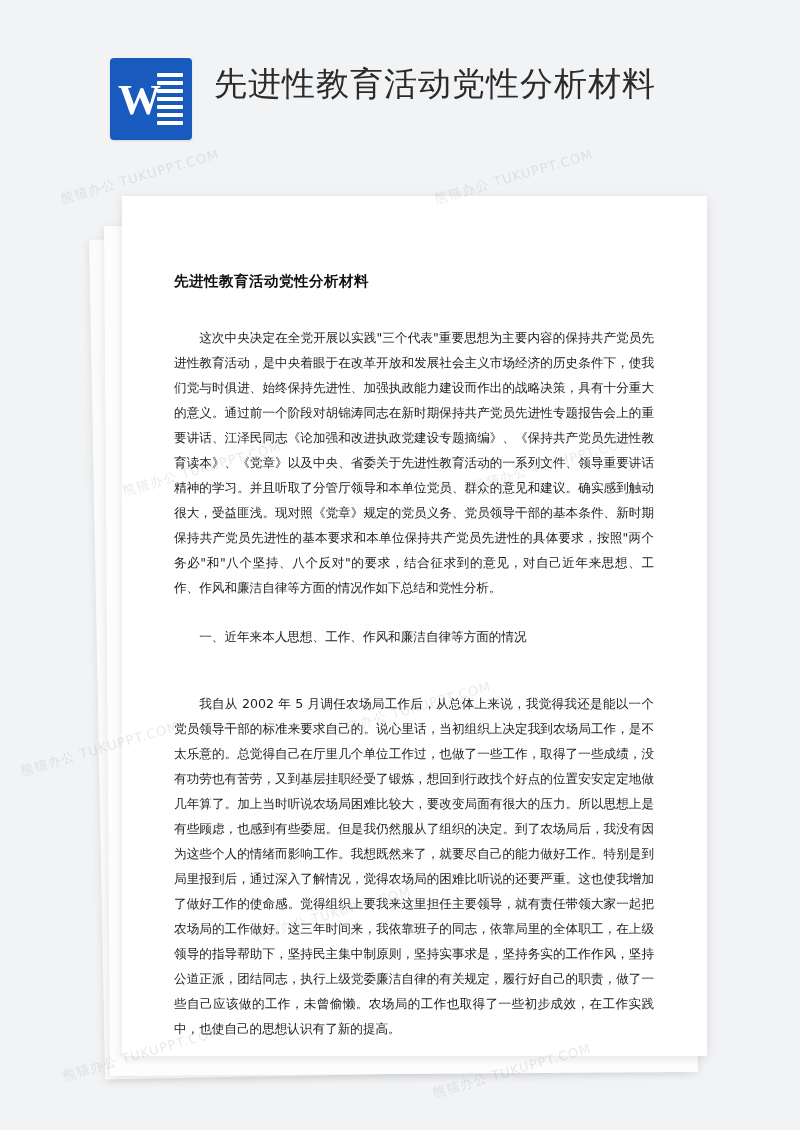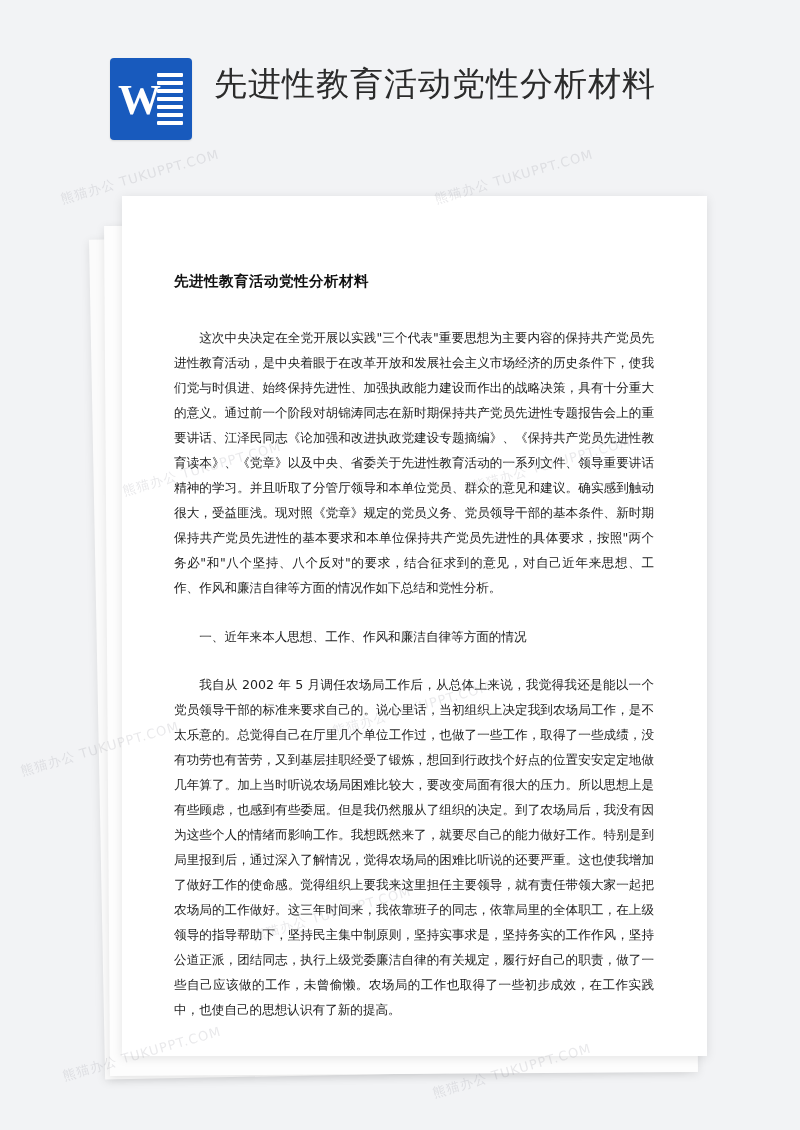--- a/index.html
+++ b/index.html
@@ -127,21 +127,21 @@
   .para {
     font-size: 12.6px;
     line-height: 25px;
     text-align: justify;
     text-justify: inter-ideograph;
     margin: 0 0 24px 0;
     text-indent: 2em;
     color: #1c1c1c;
   }
   .para.heading-sub {
-    margin-bottom: 23px;
+    margin-bottom: 42px;
   }
 
   
   .wm {
     position: absolute;
     color: rgba(120,120,130,.16);
     font-size: 13px;
     letter-spacing: 1px;
     white-space: nowrap;
     transform: rotate(-16deg);

